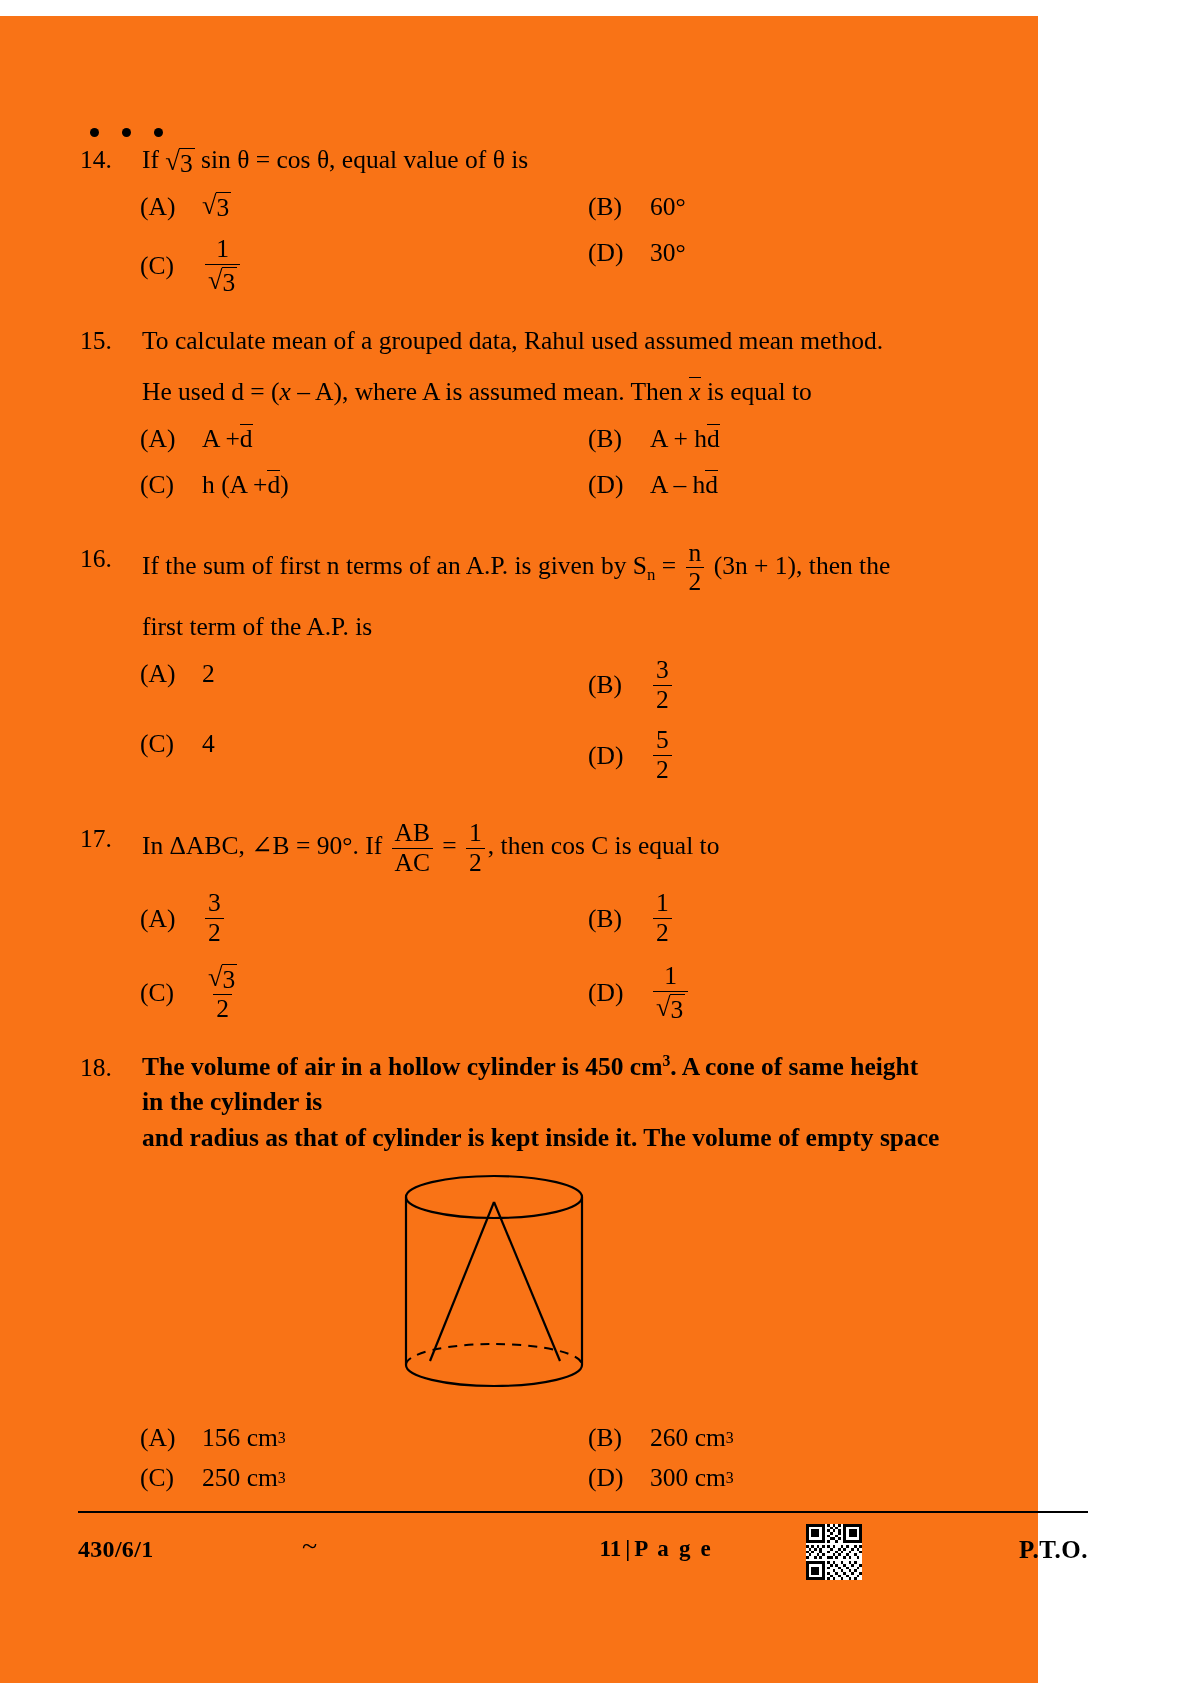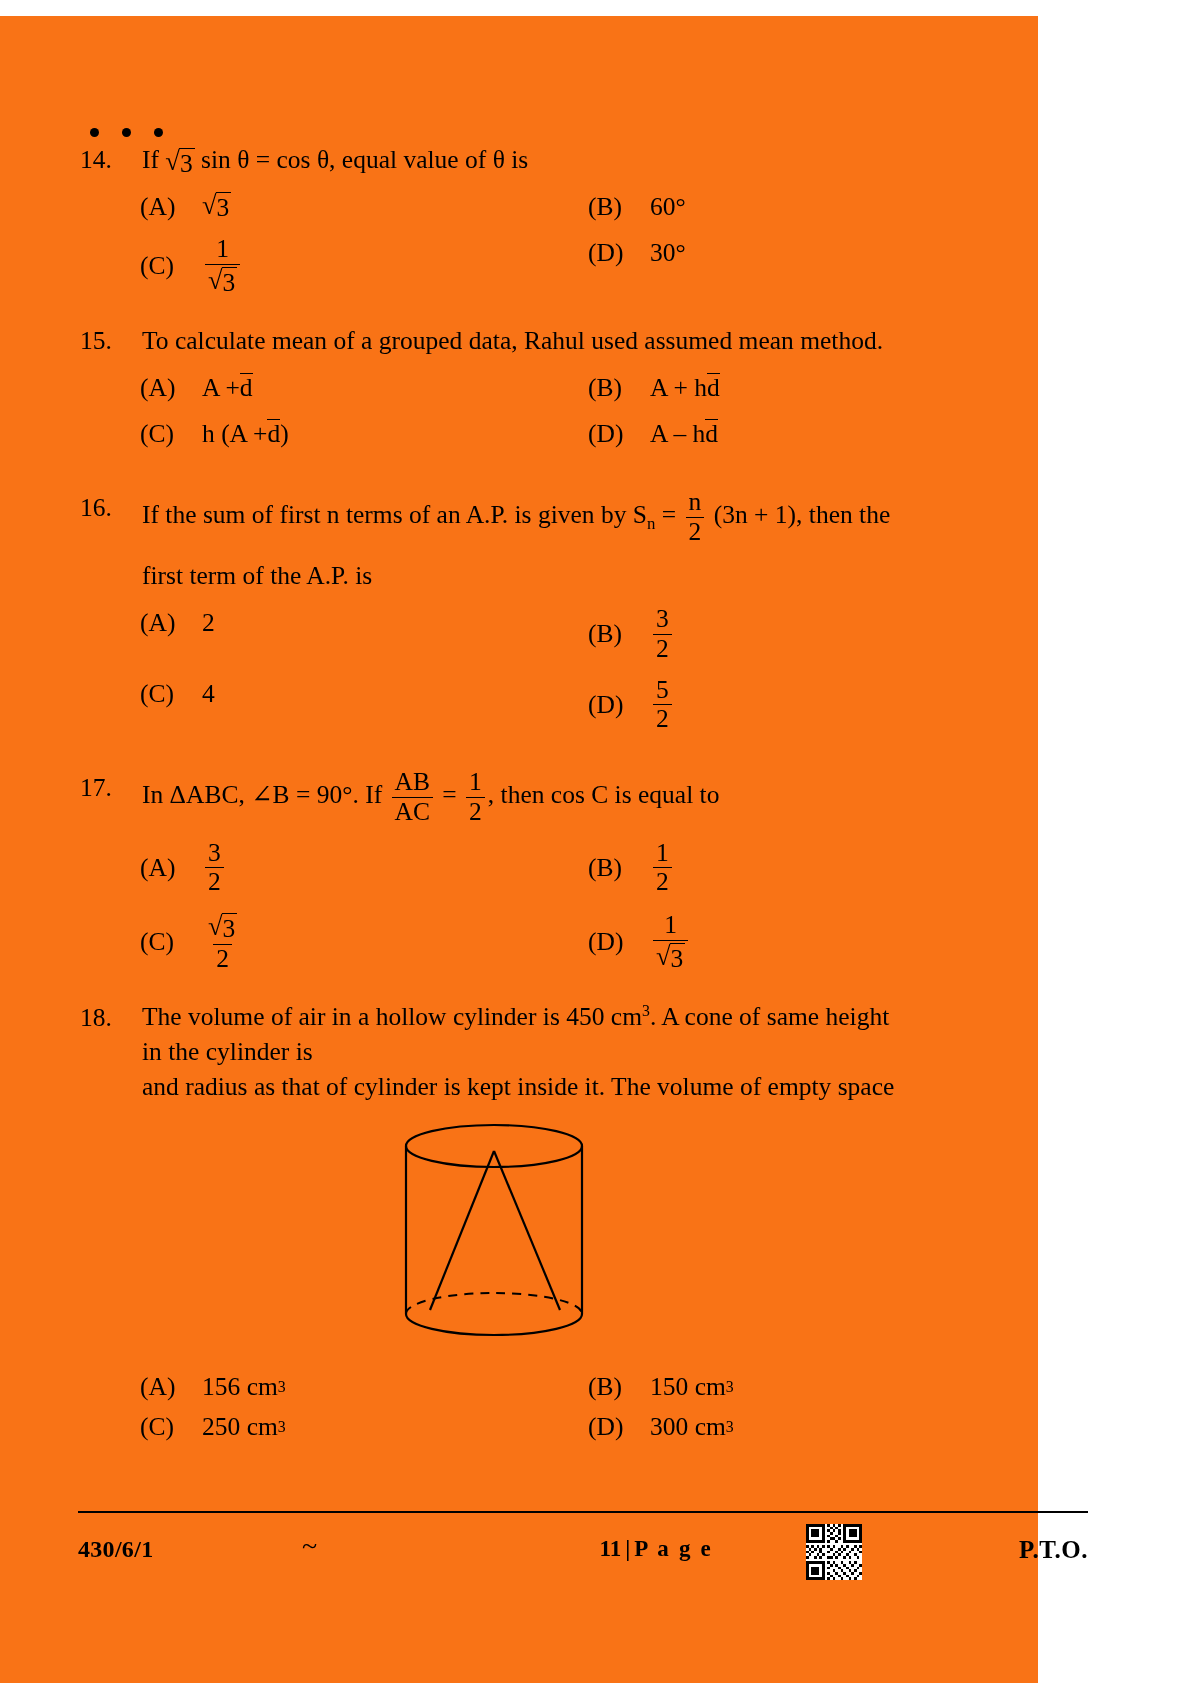--- a/index.html
+++ b/index.html
@@ -272,20 +272,25 @@
           </div>
         </div>
       </div>
     </div>
 
     <div class="question" style="margin-top:26px;">
       <div class="qhead">
         <div class="qnum">15.</div>
         <div class="qtext">
           <p>To calculate mean of a grouped data, Rahul used assumed mean method.</p>
+          <p style="margin-top:12px;">
+            <span>He used d = (</span><span class="ital">x</span><span> – A), where A is assumed mean. Then</span>
+            <span class="overbar ital">x</span>
+            <span>is equal to</span>
+          </p>
         </div>
       </div>
       <div class="opts">
         <div class="optrow">
           <div class="opt opt-left">
             <span class="optlabel">(A)</span>
             <span class="optval">
               <span>A + </span>
                 <span class="overbar">d</span>
                 <span></span>
@@ -435,21 +440,21 @@
               </span>
             </span>
           </div>
         </div>
       </div>
     </div>
 
     <div class="question" style="margin-top:24px;">
       <div class="qhead">
         <div class="qnum">18.</div>
-        <div class="qtext" style="line-height:1.38;">
+        <div class="qtext" style="line-height:1.38;font-weight:bold;">
           <p>
             <span>The volume of air in a hollow cylinder is 450 cm</span><sup class="exp">3</sup><span>. A cone of same height</span>
           </p>
           <p>in the cylinder is</p>
           <p>and radius as that of cylinder is kept inside it. The volume of empty space</p>
         </div>
       </div>
 
       <div class="figure" style="margin-left:310px;">
         <svg width="220" height="230" viewBox="0 0 220 230">
@@ -473,21 +478,21 @@
           <div class="opt opt-left">
             <span class="optlabel">(A)</span>
             <span class="optval nowrap">
                 <span>156 cm</span>
                 <sup class="exp">3</sup>
               </span>
           </div>
           <div class="opt opt-right">
             <span class="optlabel">(B)</span>
             <span class="optval nowrap">
-                <span>150 cm</span>
+                <span>260 cm</span>
                 <sup class="exp">3</sup>
               </span>
           </div>
         </div>
         <div class="optrow">
           <div class="opt opt-left">
             <span class="optlabel">(C)</span>
             <span class="optval nowrap">
                 <span>250 cm</span>
                 <sup class="exp">3</sup>

